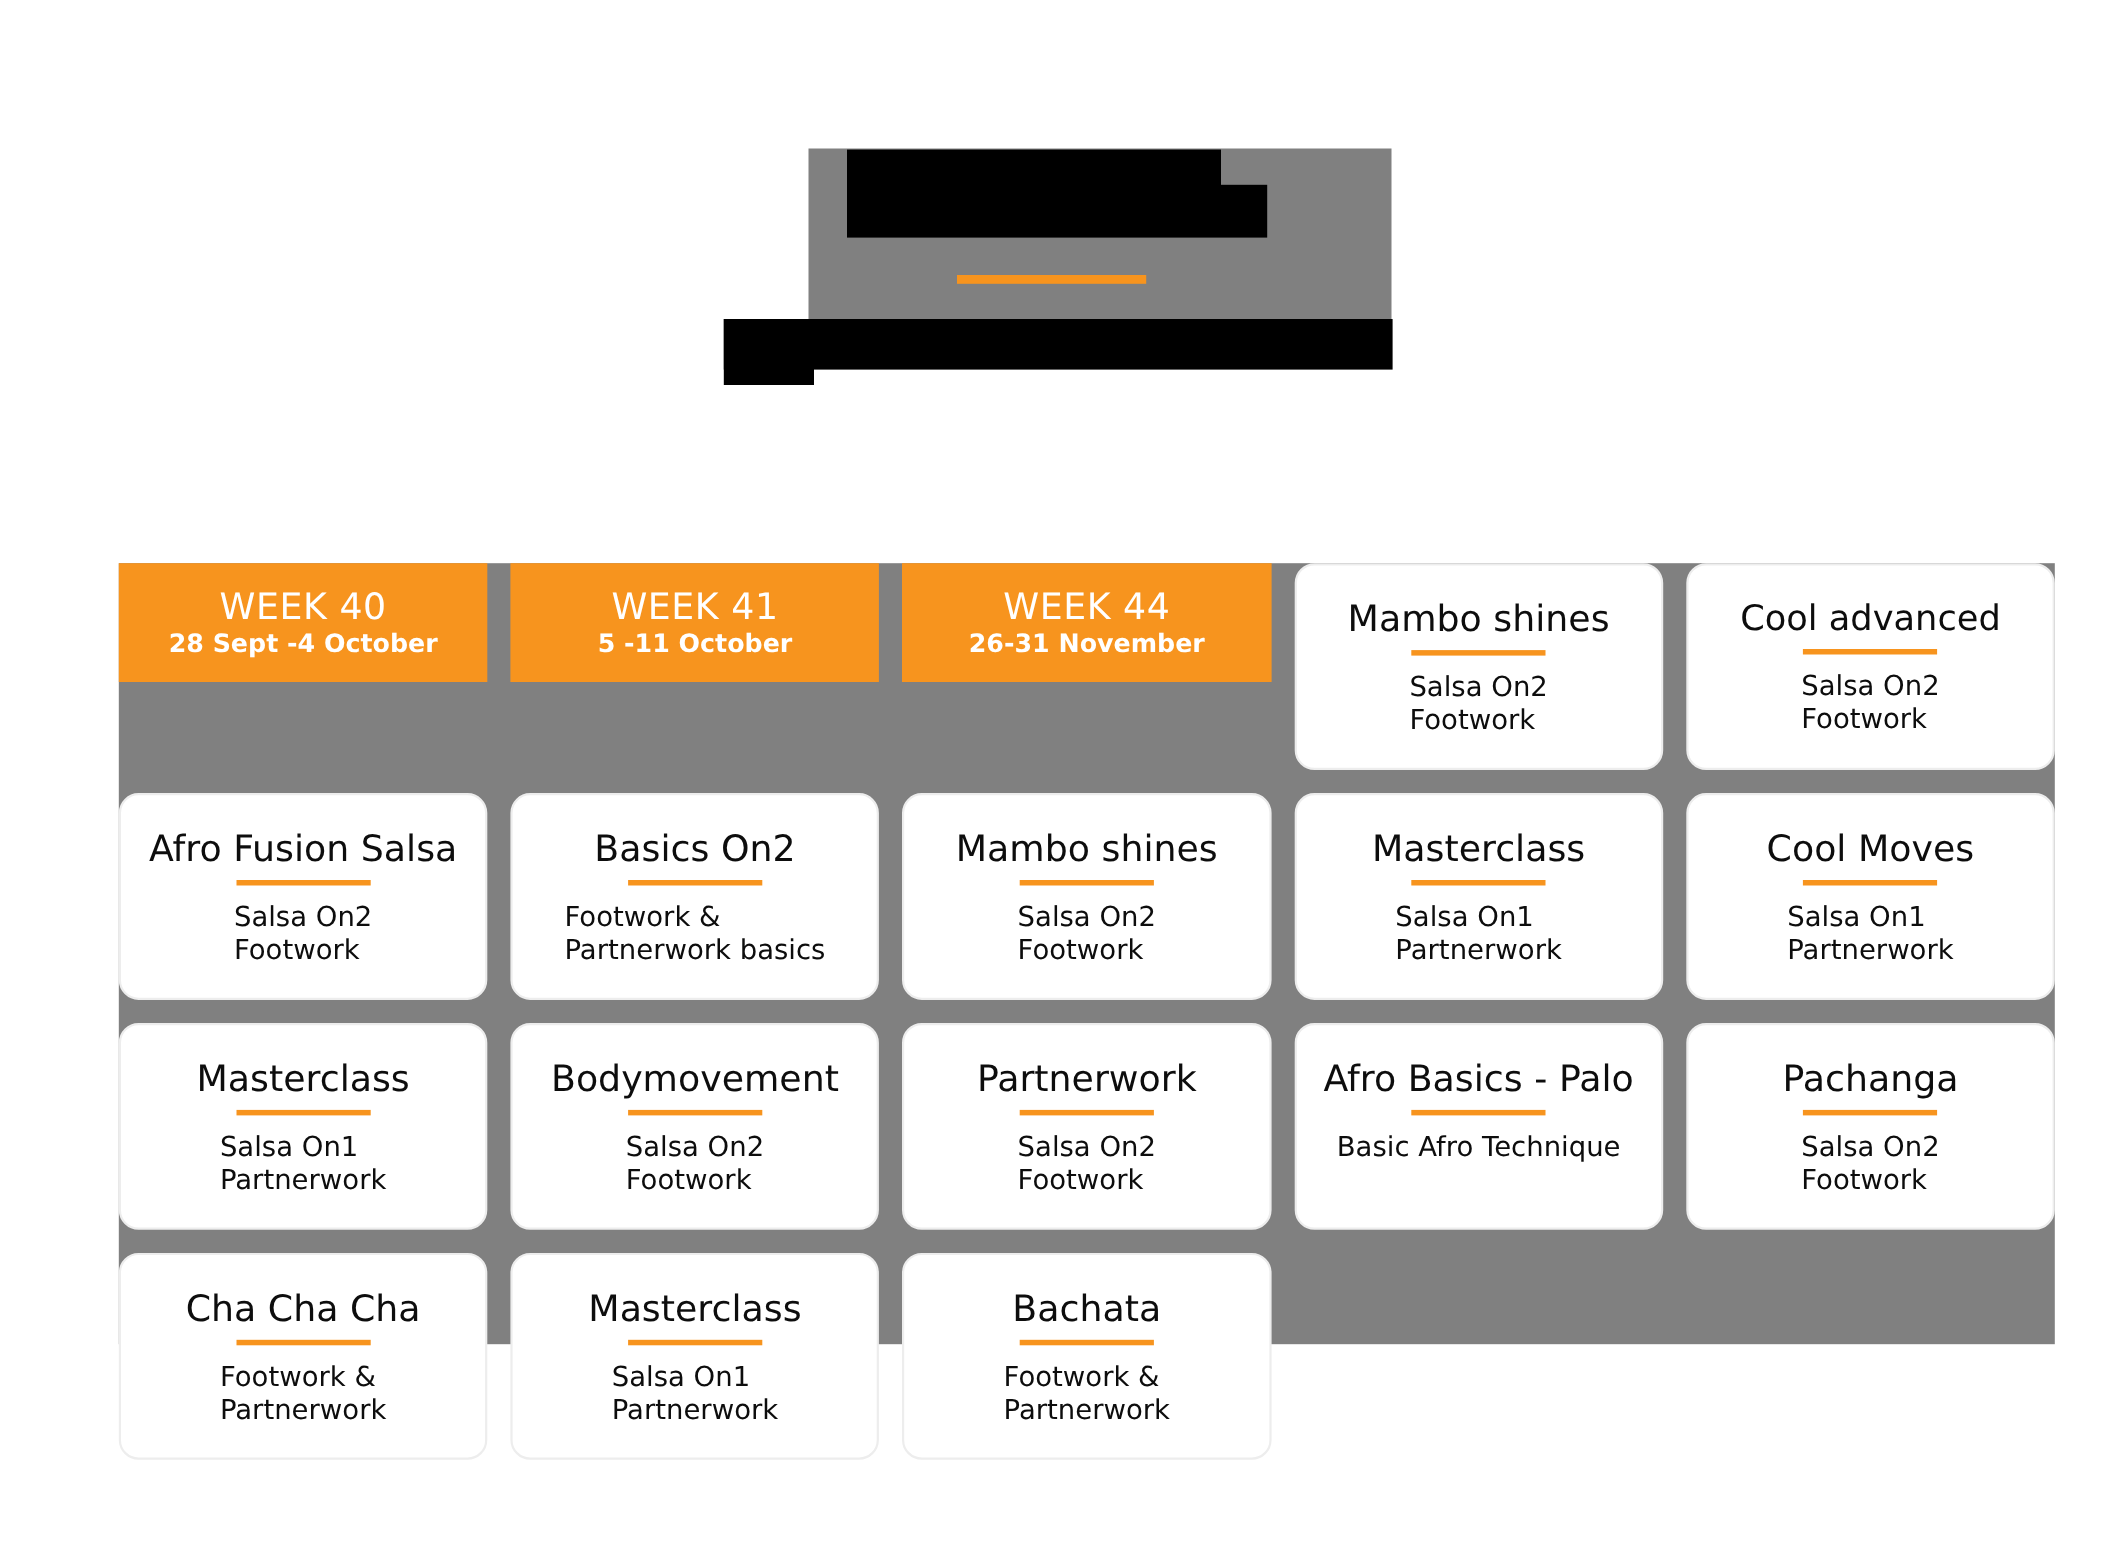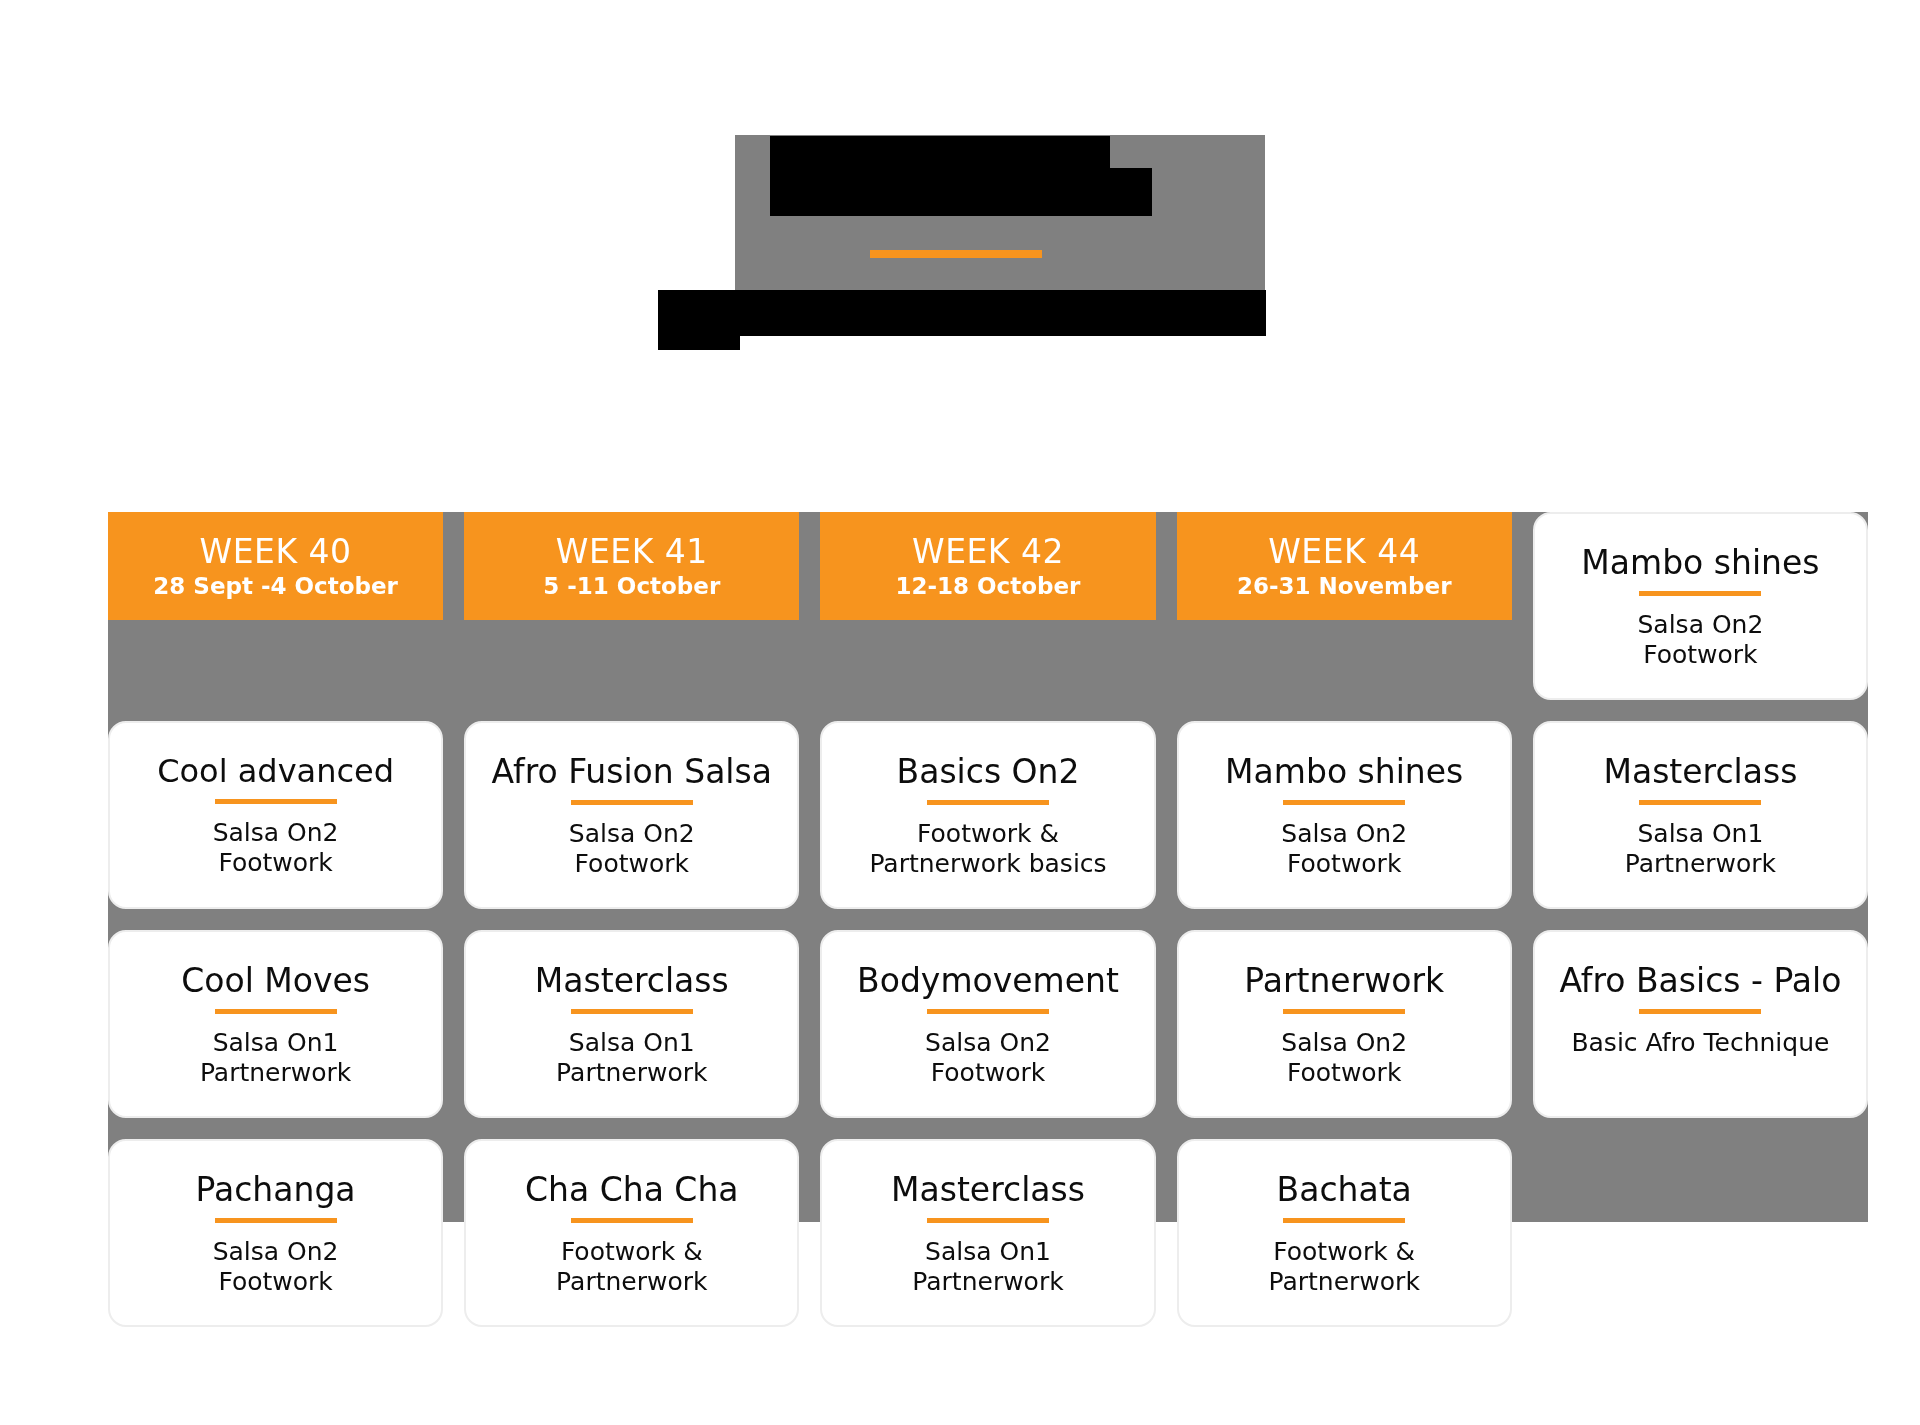--- a/index.html
+++ b/index.html
@@ -127,21 +127,20 @@
   }
   .class-rule {
     width: 122px;
     height: 5px;
     background: #F7941E;
     margin: 10px 0 14px 0;
   }
   .class-sub {
     font-size: 25px;
     color: #0D0D0D;
-    text-align: center;
     line-height: 1.22;
     white-space: pre-line;
   }
   #grid-bg {
     position: absolute;
     left: 108px;
     top: 512px;
     width: 1760px;
     height: 710px;
     background: #808080;
@@ -165,24 +164,20 @@
 <div id="calendar">
     <div class="week-header">
       <div class="week-num">WEEK 40</div>
       <div class="week-dates">28 Sept -4 October</div>
     </div>
     <div class="week-header">
       <div class="week-num">WEEK 41</div>
       <div class="week-dates">5 -11 October</div>
     </div>
     <div class="week-header">
-      <div class="week-num">WEEK 42</div>
-      <div class="week-dates">12-18 October</div>
-    </div>
-    <div class="week-header">
       <div class="week-num">WEEK 44</div>
       <div class="week-dates">26-31 November</div>
     </div>
     <div class="class-card">
       <div class="class-title">Mambo shines</div>
       <div class="class-rule"></div>
       <div class="class-sub">Salsa On2
 Footwork</div>
     </div>
     <div class="class-card">

